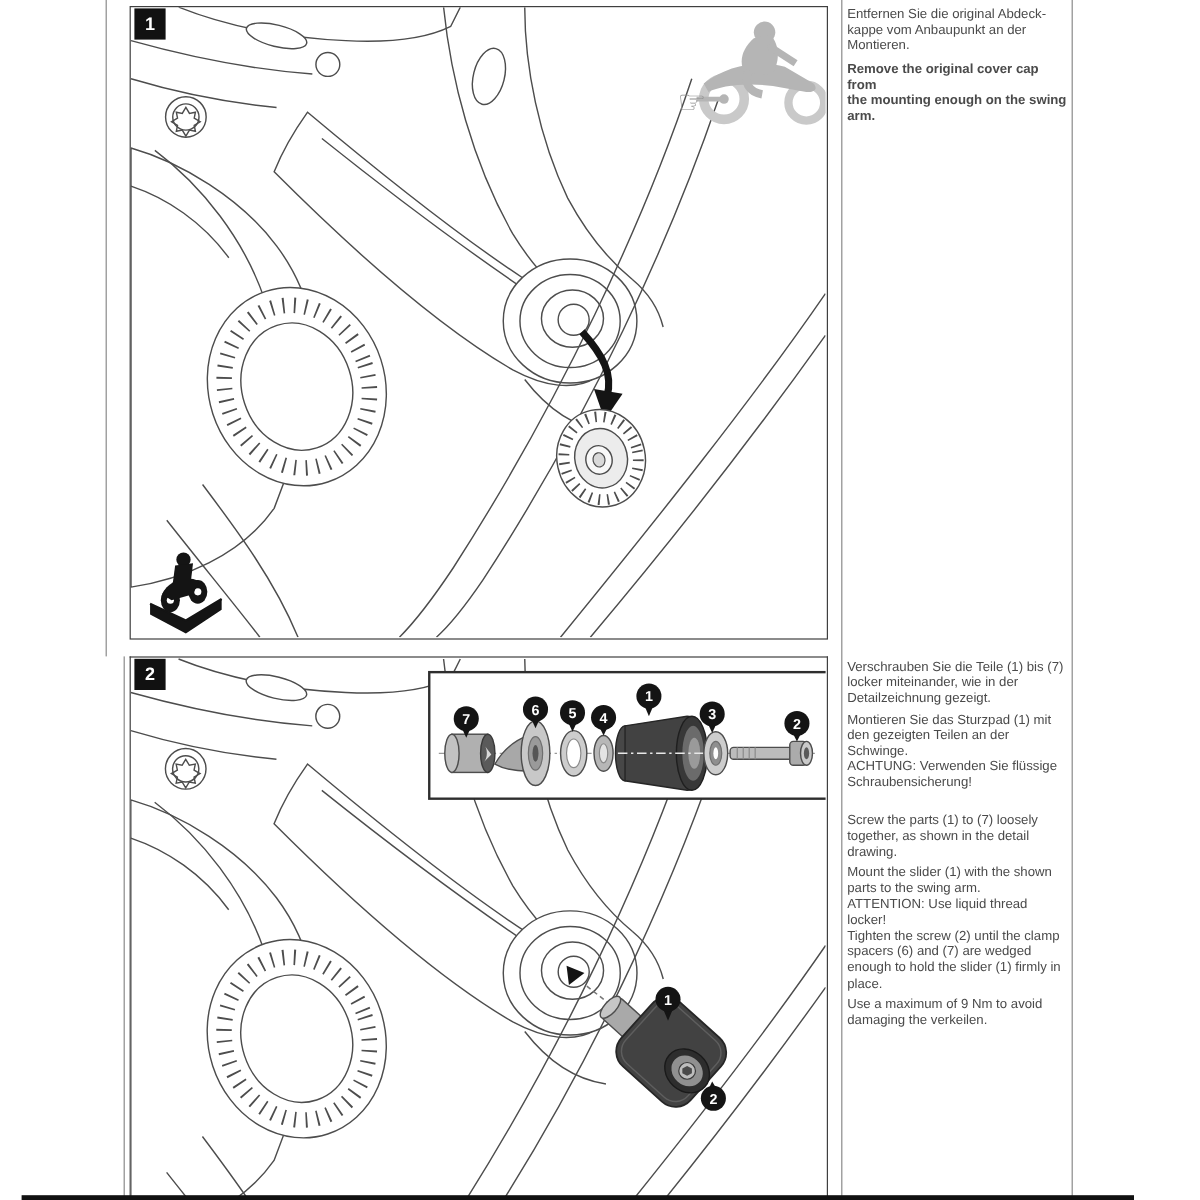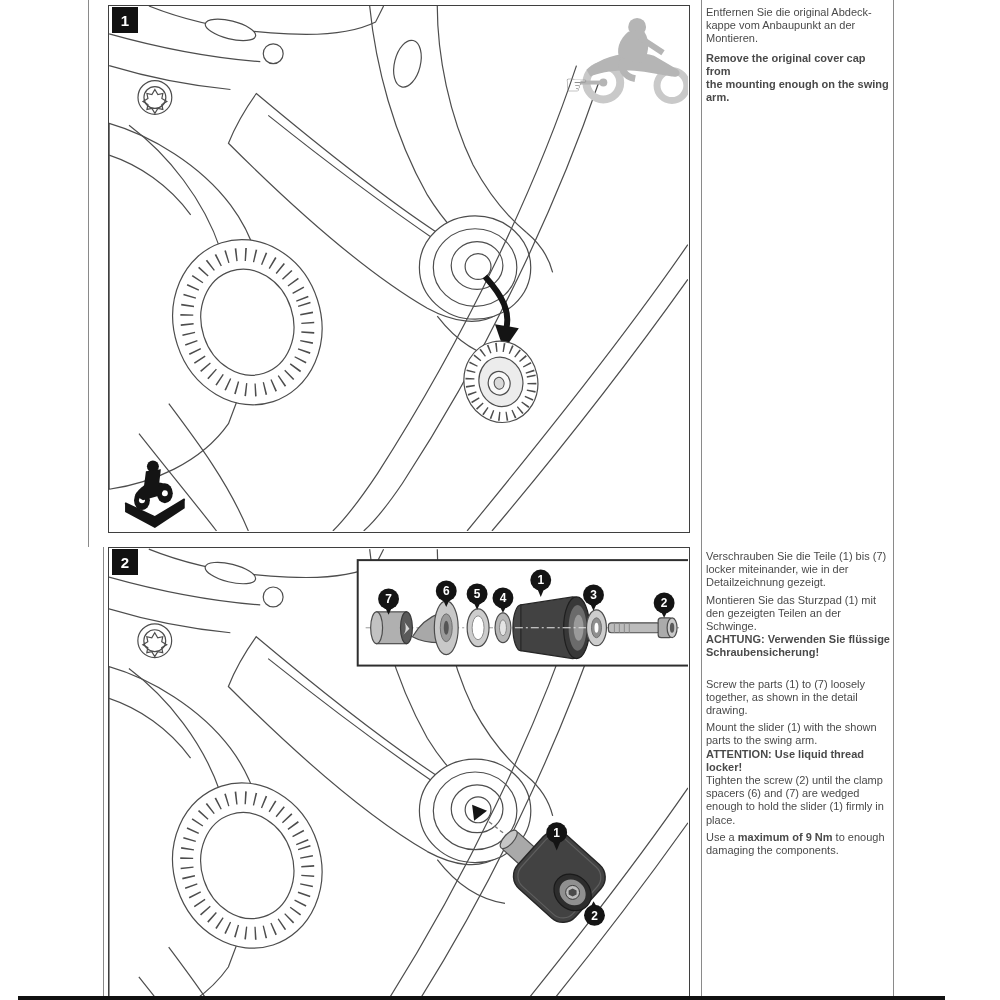--- a/index.html
+++ b/index.html
@@ -5,21 +5,21 @@
   html,body{margin:0;padding:0;background:#fff;}
   .page{position:relative;width:1000px;height:1000px;background:#fff;overflow:hidden;
         font-family:"Liberation Sans",sans-serif;}
   .vrule{position:absolute;width:1px;background:#8a8a8a;}
   .panel{position:absolute;background:#fff;border:1.5px solid #3f3f3f;box-sizing:border-box;}
   .panel svg{display:block;}
   .badge{position:absolute;left:3px;top:1px;width:26px;height:26px;background:#111;color:#fff;
          font-size:15px;font-weight:bold;display:flex;align-items:center;justify-content:center;}
   .textcol{position:absolute;width:184px;color:#4a4a4a;font-size:11px;line-height:13.2px;}
   .textcol p{margin:0 0 4px 0;}
-  .textcol .b{font-weight:bold;}
+  .textcol .b{font-weight:normal;}
   .gap-sm{margin-top:6px;font-weight:bold;}
   .gap-lg{margin-top:18px;}
   .bottom-bar{position:absolute;background:#111;}
   .ln{stroke:#4d4d4d;stroke-width:1.2;fill:none;}
   .lnw{stroke:#4d4d4d;stroke-width:1.2;fill:#fff;}
   .balloon-num{fill:#fff;font-family:"Liberation Sans",sans-serif;font-size:12px;font-weight:bold;
                text-anchor:middle;}
 </style>
 </head>
 <body>
@@ -260,18 +260,18 @@
   </div>
 
   <div class="textcol" style="left:706px;top:550px;">
     <div>
         <p><span>Verschrauben Sie die Teile (1) bis (7) locker miteinander, wie in der Detailzeichnung gezeigt.</span></p>
         <p><span>Montieren Sie das Sturzpad (1) mit den gezeigten Teilen an der Schwinge.</span><br><span class="b">ACHTUNG: Verwenden Sie flüssige Schraubensicherung!</span><br></p>
       </div>
     <div class="gap-lg">
         <p><span>Screw the parts (1) to (7) loosely together, as shown in the detail drawing.</span></p>
         <p><span>Mount the slider (1) with the shown parts to the swing arm.</span><br><span class="b">ATTENTION: Use liquid thread locker!</span><br><span>Tighten the screw (2) until the clamp spacers (6) and (7) are wedged enough to hold the slider (1) firmly in place.</span></p>
-        <p><span>Use a </span><span class="b">maximum of 9 Nm</span><span> to enough damaging the components.</span></p>
+        <p><span>Use a </span><span class="b">maximum of 9 Nm</span><span> to avoid damaging the verkeilen.</span></p>
       </div>
   </div>
 
   <div class="bottom-bar" style="left:18px;top:996px;width:927px;height:4px;"></div>
 </div>
 
 </body></html>

